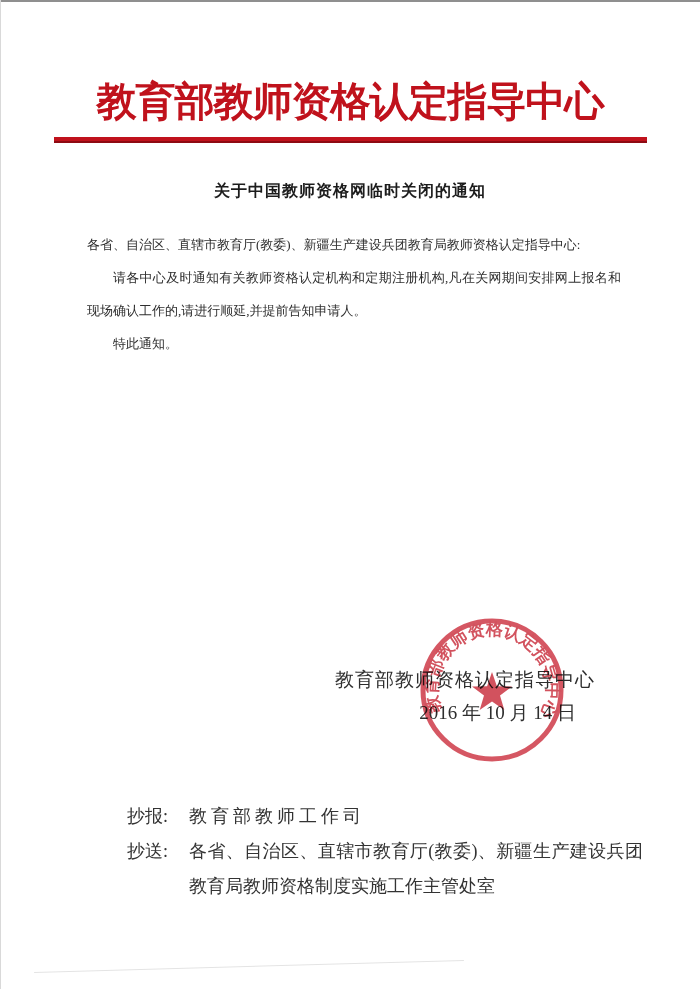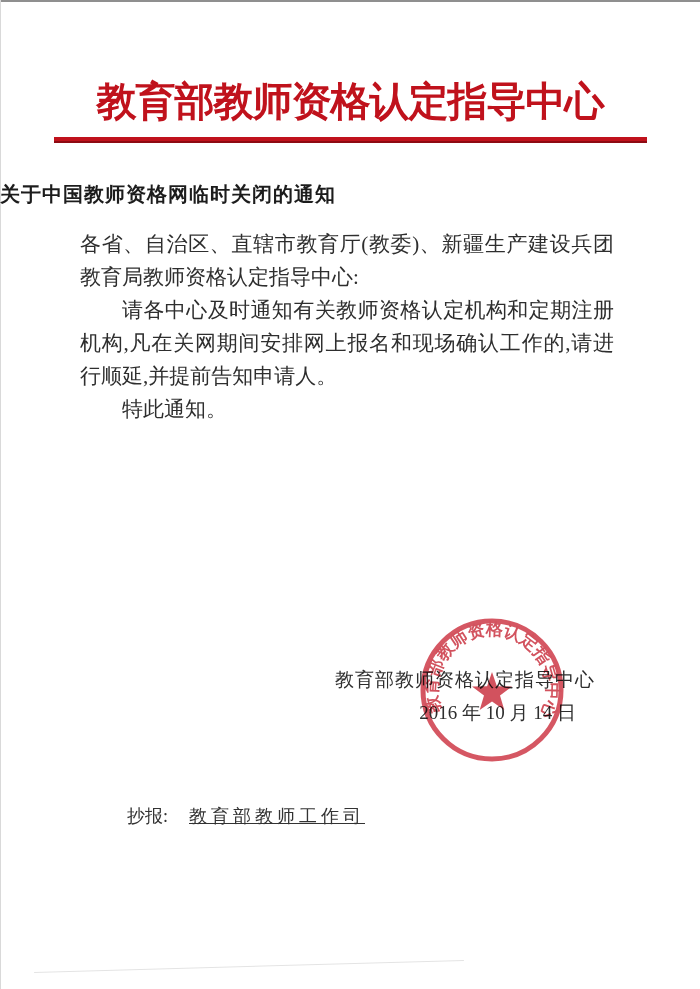--- a/index.html
+++ b/index.html
@@ -26,49 +26,50 @@
   }
   .letterhead-rule {
     position:absolute; top:137px; left:54px; width:593px;
     height:4px; background:#c0121c;
     border-bottom:2px solid #8e0a13;
   }
 
   
   .doc-title {
     position:absolute; top:181px; left:0; width:100%;
-    font-size:20px; font-weight:bold; letter-spacing:1px;
+    text-align:center;
+    font-size:16px; font-weight:bold; letter-spacing:1px;
     color:#1c1c1c;
   }
 
   
   .body-text {
-    position:absolute; top:228px; left:80px; width:534px;
-    font-size:21px; line-height:33px;
+    position:absolute; top:228px; left:87px; width:534px;
+    font-size:13px; line-height:33px;
     text-align:justify;
     color:#2e2e2e;
   }
   .body-text p { margin:0; }
   .body-text p.indent { text-indent:2em; }
 
   
   .sign-org  { position:absolute; top:667px; right:105px; font-size:19px; letter-spacing:1px; color:#2e2e2e; }
   .sign-date { position:absolute; top:700px; right:124px; font-size:19px; color:#2e2e2e; }
 
   
   .seal {
     position:absolute; left:417px; top:615px; width:150px; height:150px;
     mix-blend-mode:multiply; opacity:0.88;
   }
 
   
   .footer { position:absolute; left:103px; top:799px; width:540px; font-size:18px; color:#333; }
   .footer-row { display:flex; line-height:35px; }
   .footer-label { flex:0 0 62px;margin-left:24px; }
-  .footer-content { width:478px; text-align:justify;text-decoration:underline; }
+  .footer-content { width:478px; text-align:justify; }
   .footer-content.spaced { letter-spacing:4px; }
 </style>
 </head>
 <body>
 
 <div class="scan-edge-top"></div>
 <div class="scan-edge-left"></div>
 <div class="scan-line-bottom"></div>
 
 <div class="letterhead-title">教育部教师资格认定指导中心</div>
@@ -93,13 +94,17 @@
   </text>
   <polygon fill="#cc3a47" points="75,57 79.9,71.2 95,71.5 83,80.6 87.3,95 75,86.4 62.7,95 67,80.6 55,71.5 70.1,71.2">
   </polygon>
 </svg>
 
 <div class="footer">
   <div class="footer-row">
     <span class="footer-label">抄报:</span>
     <span class="footer-content spaced">教育部教师工作司</span>
   </div>
+  <div class="footer-row">
+    <span class="footer-label">抄送:</span>
+    <span class="footer-content">各省、自治区、直辖市教育厅(教委)、新疆生产建设兵团教育局教师资格制度实施工作主管处室</span>
+  </div>
 </div>
 
 </body></html>

